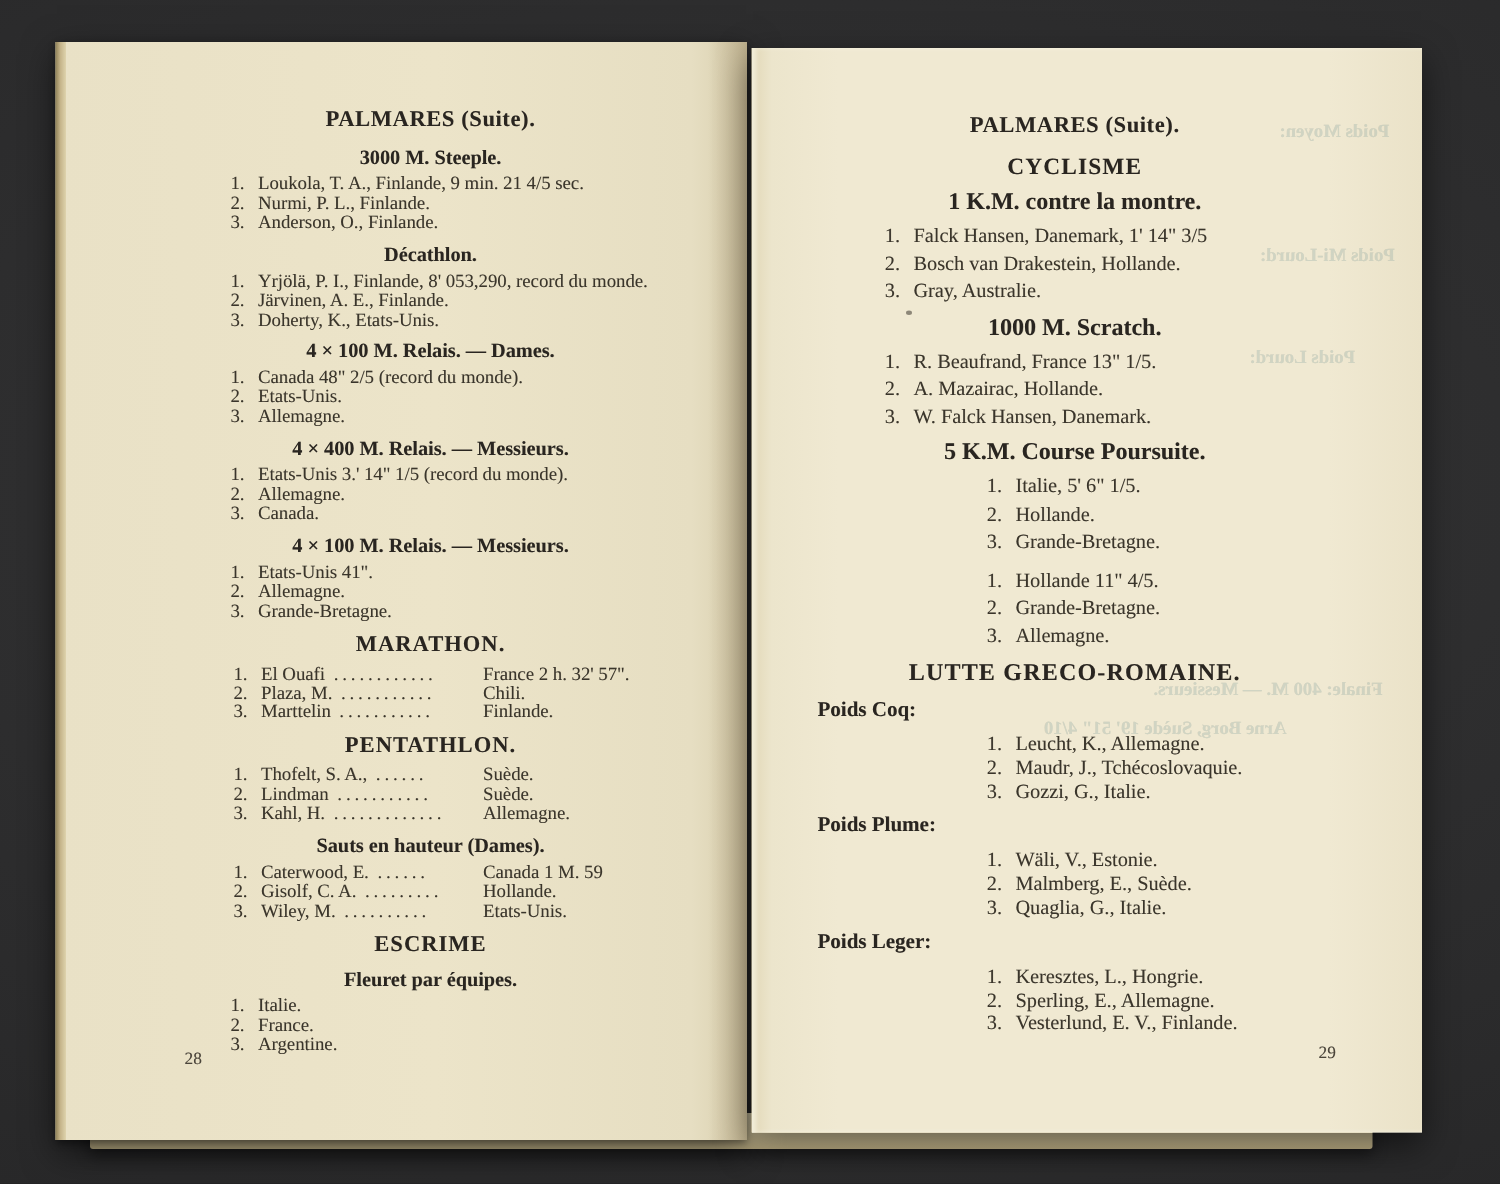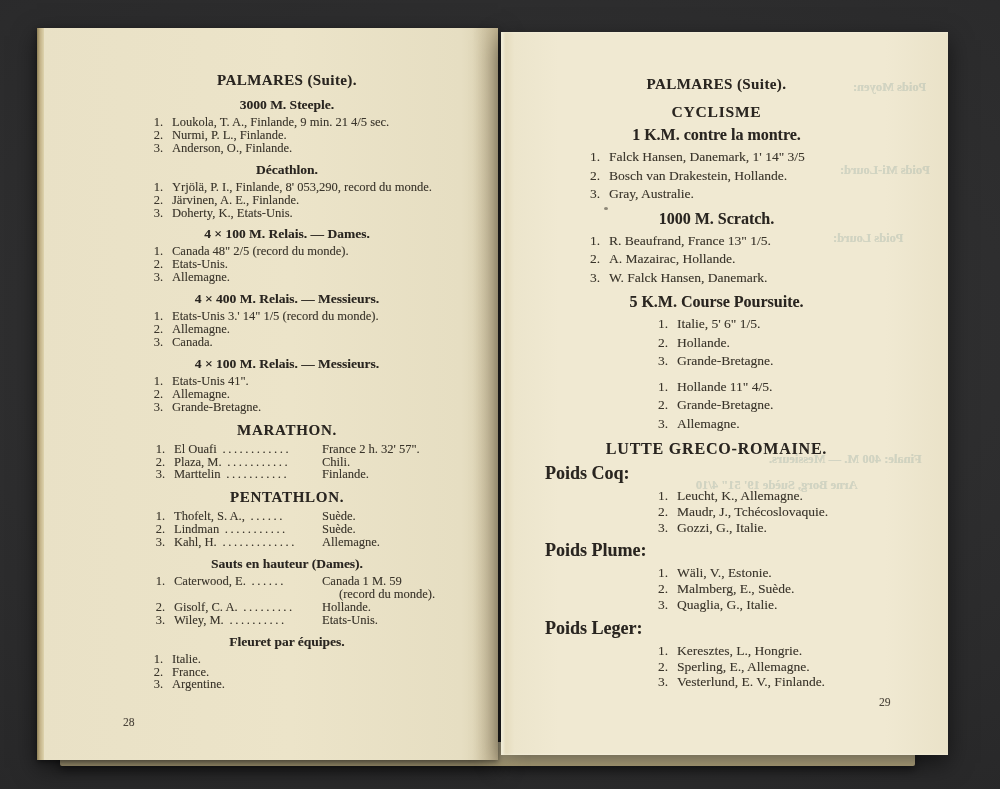--- a/index.html
+++ b/index.html
@@ -49,30 +49,30 @@
   .pl .cols{margin-left:40px;}
   
   .pr .sec{margin-bottom:7px;}
   .pr .ttl-sub{font-size:16px;line-height:15px;margin:0 0 6px;}
   .pr .ttl-big{font-size:15.5px;line-height:17px;letter-spacing:.8px;margin:2px 0 6px;}
   .pr .sec.gap{margin-bottom:9px;}
   .pr .sec.gap .ttl-big{font-size:16px;}
   .pr .row{font-size:13.5px;line-height:18.5px;}
   .pr .sec.side{margin-top:5px;margin-bottom:8px;}
   .pr .side .row{line-height:15.8px;}
-  .pr .ttl-side{text-align:left;font-size:18px;line-height:15px;margin:3px 0 7px;}
+  .pr .ttl-side{text-align:left;font-size:14px;line-height:15px;margin:3px 0 7px;}
   .pr .ind0{margin-left:38px;}
   .pr .ind1{margin-left:106px;}
   .row{display:flex;white-space:nowrap;}
   .num{display:inline-block;width:17px;text-align:right;margin-right:9px;flex:none;}
   .nm{width:148px;overflow:hidden;white-space:nowrap;flex:none;}
   .dots{letter-spacing:2.6px;}
   .val2{padding-left:17px;}
   .pagenum{position:absolute;font-size:11.5px;color:#4a443a;}
-  .pl .pagenum{left:86px;top:688px;}
+  .pl .pagenum{left:86px;top:672px;}
   .pr .pagenum{left:378px;top:664px;}
   .ghost{
     position:absolute;transform:scaleX(-1);font-weight:bold;font-size:12.5px;
     color:var(--ghost,#9eb3ab);opacity:.38;filter:blur(.4px);white-space:nowrap;
   }
   .speck{position:absolute;left:103px;top:175px;width:4px;height:3px;border-radius:50%;
     background:rgba(60,55,45,.55);}
 </style>
 </head>
 <body>
@@ -210,35 +210,33 @@
         </div>
         <div class="sec sub">
           <div class="ttl ttl-sub">Sauts en hauteur (Dames).</div>
           <div class="cols">
             <div class="row">
               <span class="num">1.</span>
               <span class="nm">Caterwood, E.<span class="dots"> ......</span></span>
               <span class="val">Canada 1 M. 59</span>
             </div>
             <div class="row">
-              <span class="num"></span>
-              <span class="nm"></span>
-              <span class="val val2">(record du monde).</span>
-            </div>
-            <div class="row">
               <span class="num">2.</span>
               <span class="nm">Gisolf, C. A.<span class="dots"> .........</span></span>
               <span class="val">Hollande.</span>
             </div>
             <div class="row">
               <span class="num">3.</span>
               <span class="nm">Wiley, M.<span class="dots"> ..........</span></span>
               <span class="val">Etats-Unis.</span>
             </div>
           </div>
+        </div>
+        <div class="sec big">
+          <div class="ttl ttl-big">ESCRIME</div>
         </div>
         <div class="sec sub">
           <div class="ttl ttl-sub">Fleuret par équipes.</div>
           <div class="list ind0">
             <div class="row">
               <span class="num">1.</span>
               <span class="txt">Italie.</span>
             </div>
             <div class="row">
               <span class="num">2.</span>

